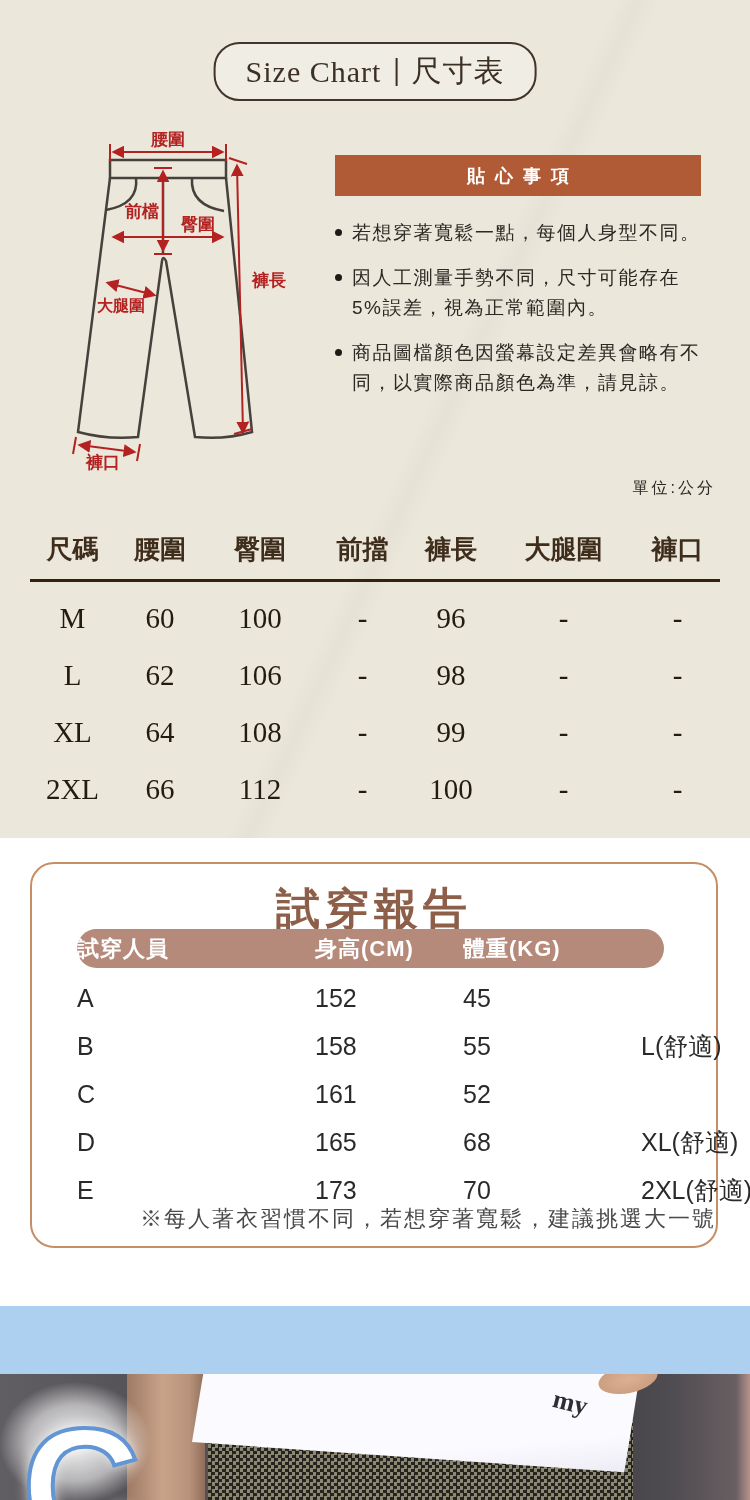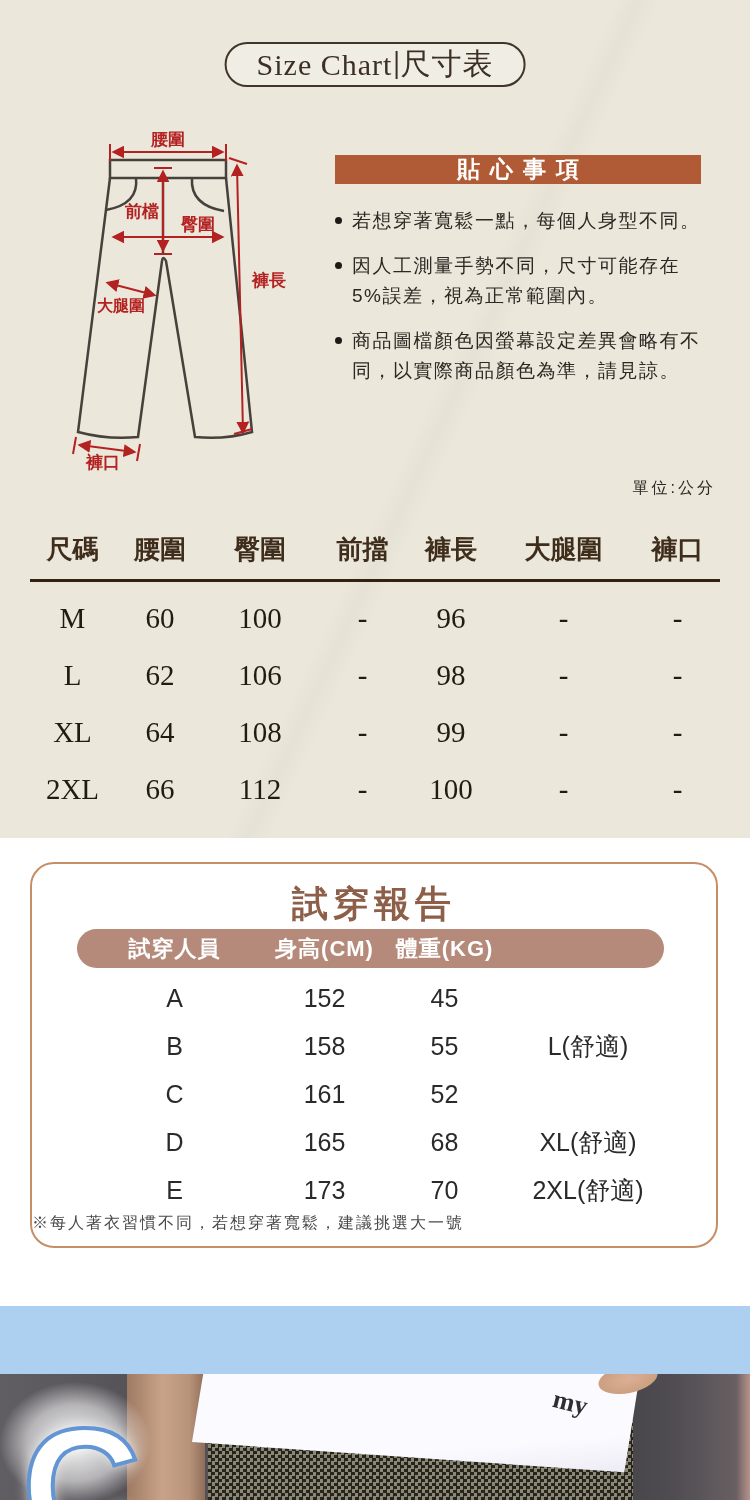--- a/index.html
+++ b/index.html
@@ -9,60 +9,60 @@
   }
   *{margin:0;padding:0;box-sizing:border-box;}
   html,body{background:#fff;}
   .page{position:relative;width:750px;height:1500px;background:#fff;overflow:hidden;
         font-family:"Liberation Sans",sans-serif;color:var(--ink);}
 
   
   .beige{position:absolute;left:0;top:0;width:750px;height:838px;
          background:linear-gradient(115deg,rgba(0,0,0,0) 54%,rgba(0,0,0,.025) 56%,rgba(0,0,0,0) 58%),var(--beige);}
   .title-pill{position:absolute;left:50%;top:42px;transform:translateX(-50%);
-        height:45px;padding:0 30px;border:2px solid #41342a;border-radius:26px;
-        background:rgba(255,255,255,.28);display:flex;align-items:center;gap:3px;
+        height:59px;padding:0 30px;border:2px solid #41342a;border-radius:26px;
+        background:rgba(255,255,255,.28);display:flex;align-items:center;gap:14px;
         font-family:"Liberation Serif",serif;font-size:30px;color:#3c2f24;letter-spacing:1px;white-space:nowrap;}
   .tdiv{width:2px;height:28px;background:#3c2f24;}
 
   
   .pants-svg{position:absolute;left:40px;top:105px;width:300px;height:380px;}
   .pants-svg text{font-family:"Liberation Sans",sans-serif;font-weight:700;fill:var(--red);}
 
   
   .notice{position:absolute;left:335px;top:155px;width:366px;}
-  .notice-head{height:29px;background:var(--rust);color:#fff;font-size:23px;font-weight:700;
+  .notice-head{height:41px;background:var(--rust);color:#fff;font-size:18px;font-weight:700;
         letter-spacing:10px;text-indent:10px;display:flex;align-items:center;justify-content:center;}
   .notice ul{list-style:none;margin-top:22px;}
   .notice li{position:relative;padding-left:17px;margin-bottom:16px;
         font-size:19px;line-height:1.55;letter-spacing:1.5px;color:#2c2823;}
   .notice li::before{content:"";position:absolute;left:0;top:11px;width:7px;height:7px;border-radius:50%;background:#1e1a16;}
 
   .unit{position:absolute;right:34px;top:478px;font-size:16px;letter-spacing:3px;color:#2c2722;margin-left:16px;}
 
   
   .stable{position:absolute;left:30px;top:532px;width:690px;font-family:"Liberation Serif",serif;}
   .sgrid{display:grid;grid-template-columns:85px 90px 110px 95px 82px 143px 85px;text-align:center;}
   .thead{font-size:26px;font-weight:700;color:#3f2d1c;}
   .rule{height:3px;background:#33220f;margin-top:12px;}
   .tbody{margin-top:8px;}
   .trow{height:57px;align-items:center;font-size:29px;color:#221b12;}
 
   
   .fitbox{position:absolute;left:30px;top:862px;width:688px;height:386px;background:#fff;
         border:2px solid var(--brown_border);border-radius:24px;}
   .fit-title{margin-top:16px;text-align:center;font-family:"Liberation Serif",serif;
-        font-size:36px;font-weight:700;letter-spacing:5px;color:var(--brown_title);}
-  .fgrid{display:grid;grid-template-columns:195px 105px 135px 152px;text-align:center;align-items:center;}
+        font-size:44px;font-weight:700;letter-spacing:5px;color:var(--brown_title);}
+  .fgrid{display:grid;grid-template-columns:195px 105px 135px 152px;align-items:center;gap:43px;}
   .fpill{position:absolute;left:45px;top:65px;width:587px;height:39px;background:var(--rose);
         border-radius:20px;color:#fff;font-size:22px;font-weight:700;letter-spacing:1px;}
   .frows{position:absolute;left:45px;top:110px;width:587px;}
   .frow{height:48px;font-size:25px;color:#2a2a2a;}
-  .ffoot{position:absolute;left:0;bottom:12px;width:100%;text-align:left;
-        font-size:16px;letter-spacing:2px;color:#4a4a4a;}
+  .ffoot{position:absolute;left:0;bottom:12px;width:100%;text-align:right;
+        font-size:22px;letter-spacing:2px;color:#4a4a4a;}
 
   
   .bluebar{position:absolute;left:0;top:1306px;width:750px;height:68px;background:var(--blue_bar);}
 
   
   .photo{position:absolute;left:0;top:1374px;width:750px;height:126px;overflow:hidden;
         background:linear-gradient(90deg,#615e63 0%,#565358 18%,#4c494e 55%,#424045 78%,#504d52 90%,#6e6366 100%);}
   .arm{position:absolute;left:127px;top:0;width:78px;height:126px;
         background:linear-gradient(90deg,#9e7a64,#c9a389 45%,#b8937b 80%,#8f6d58);}
   .pants{position:absolute;left:208px;top:42px;width:425px;height:84px;

